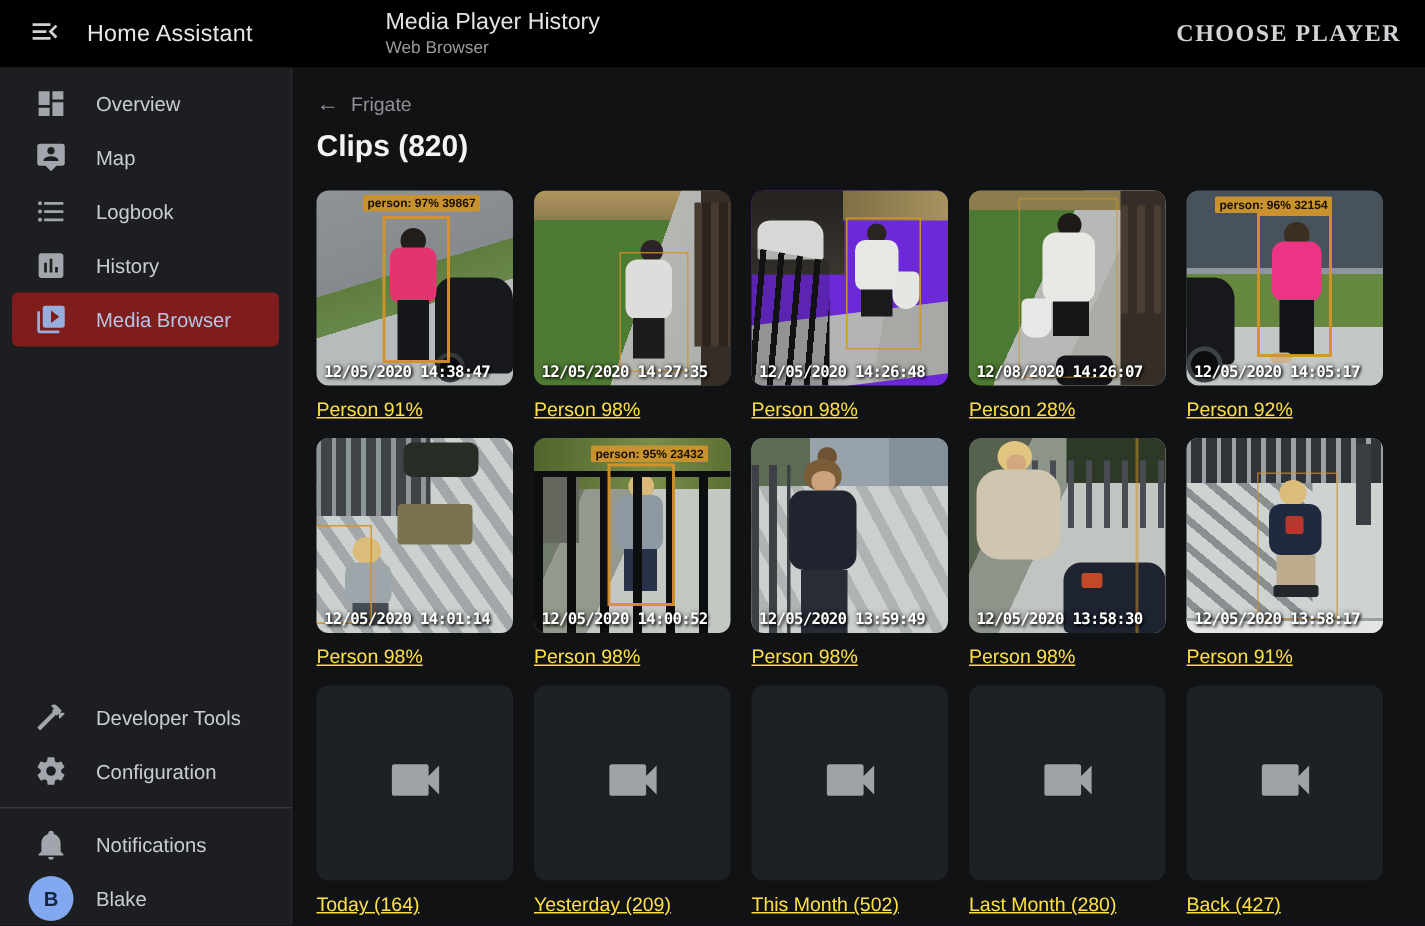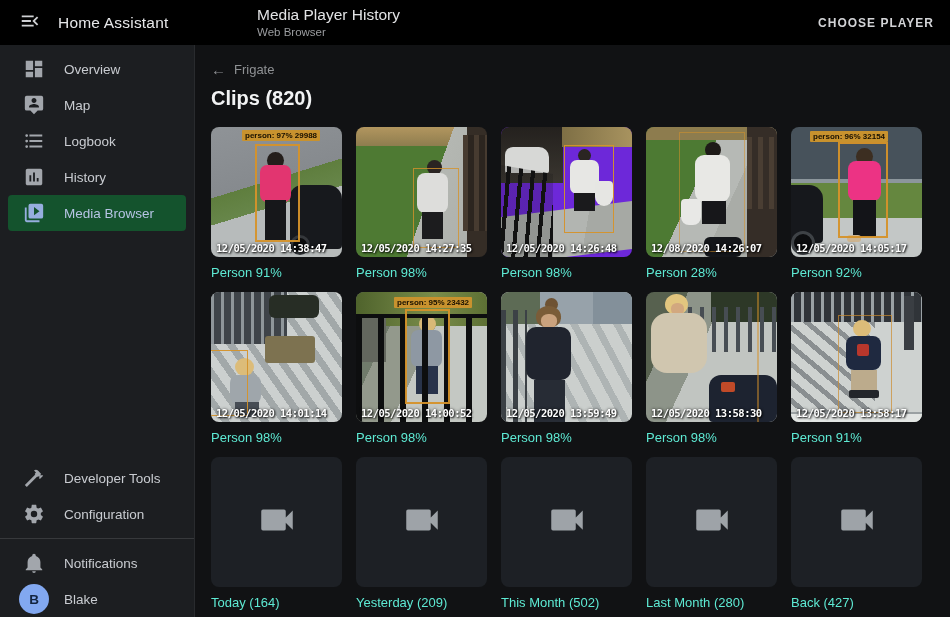--- a/index.html
+++ b/index.html
@@ -8,50 +8,50 @@
 
   
   .topbar { display:flex; height:45px; background:#000000; align-items:stretch; }
   .topbar-left { width:195px; flex:0 0 195px; display:flex; align-items:center; padding-left:14px; }
   .menu-btn { background:none; border:none; color:#cfd1d4; width:32px; height:32px; display:flex; align-items:center; justify-content:center; cursor:pointer; }
   .app-title { margin-left:12px; font-size:15.5px; color:#e6e7e9; letter-spacing:.2px; white-space:nowrap; }
   .topbar-main { flex:1; display:flex; align-items:center; padding-left:62px; padding-right:16px; }
   .title-group { display:flex; flex-direction:column; line-height:1.15; }
   .page-title { font-size:15.5px; color:#e2e3e5; }
   .page-subtitle { font-size:11.5px; color:#9a9c9f; margin-top:2px; }
-  .choose-player { margin-left:auto; background:none; border:none; color:#d2d3d6; font-size:12px;
-    font-weight:700; letter-spacing:1px; cursor:pointer; font-family:Liberation Sans, sans-serif; }
+  .choose-player { margin-left:auto; background:none; border:none; color:#d2d3d6; font-size:16px;
+    font-weight:700; letter-spacing:1px; cursor:pointer; font-family:Liberation Serif, serif; }
 
   
   .body-wrap { display:flex; height:572px; }
   .sidebar { width:195px; flex:0 0 195px; background:#1c1e21; border-right:1px solid rgba(255,255,255,.06);
     display:flex; flex-direction:column; padding-top:6px; }
   .side-item { display:flex; align-items:center; height:36px; margin:0 8px; border-radius:4px;
     color:#c9ccd1; cursor:pointer; flex:0 0 36px; }
   .side-item .ico { width:24px; height:24px; margin:0 18px 0 14px; color:#a2a6ac; display:flex; align-items:center; justify-content:center; }
   .side-item .lbl { font-size:13.5px; font-weight:500; }
-  .side-item.selected { background:#14532d; color:#b6c4e4; }
+  .side-item.selected { background:#7f1d1d; color:#b6c4e4; }
   .side-item.selected .ico { color:#96aede; }
   .side-spacer { flex:1 1 auto; }
   .side-divider { height:1px; background:rgba(255,255,255,.12); margin:6px 0; flex:0 0 1px; }
   .avatar { width:30px; height:30px; border-radius:50%; background:#82a8f0; color:#13243f;
     font-size:13.5px; font-weight:700; display:flex; align-items:center; justify-content:center;
     margin:0 15px 0 11px; }
 
   
   .content { flex:1; background:#111214; padding:16px 16px 0 16px; overflow:hidden; }
   .breadcrumb { display:flex; align-items:center; gap:8px; color:#8f9194; font-size:13px; cursor:pointer; height:17px; }
   .breadcrumb .arrow { font-size:15px; line-height:1; }
   .clips-title { margin-top:6px; font-size:20px; font-weight:600; color:#f2f3f4; line-height:28px; }
   .grid { margin-top:15px; display:grid; grid-template-columns:repeat(5,131px); column-gap:14px; row-gap:12px; }
 
   .card { cursor:pointer; }
   .thumb { position:relative; width:131px; height:130px; border-radius:8px; overflow:hidden; background:#222; }
   .thumb b { position:absolute; display:block; }
-  .caption { margin-top:8px; font-size:13px; color:#5eead4; }
+  .caption { margin-top:8px; font-size:13px; color:#fde047;text-decoration:underline; }
 
   .ts { position:absolute; left:5px; bottom:3px; font-family:"DejaVu Sans Mono","Liberation Mono",monospace;
     font-size:10.5px; font-weight:700; color:#fff; letter-spacing:-0.5px; white-space:nowrap;
     text-shadow:1px 1px 2px rgba(0,0,0,.9), 0 0 3px rgba(0,0,0,.7); }
   .chip { position:absolute; background:#c8922e; color:#181000; font-size:8px; font-weight:700;
     padding:1px 3px; white-space:nowrap; border-radius:1px; }
   .bx { position:absolute; border:2px solid rgba(213,146,42,.95); }
 
   
   .s1 { background:linear-gradient(163deg,#8f9397 0%,#868a8e 42%,#5f7e3e 42%,#67864a 58%,#b7bbbb 58%); }
@@ -273,21 +273,21 @@
     <div class="grid">
 
       <div class="card">
         <div class="thumb s1">
           <b class="p1"></b>
             <b class="p2"></b>
             <b class="p3"></b>
             <b class="p4"></b>
             <b class="p5"></b>
           <b class="bx"></b>
-          <span class="chip">person: 97% 29988</span>
+          <span class="chip">person: 97% 39867</span>
           <span class="ts">12/05/2020 14:38:47</span>
         </div>
         <div class="caption">Person 91%</div>
       </div>
 
       <div class="card">
         <div class="thumb s2">
           <b class="p1"></b>
             <b class="p2"></b>
             <b class="p3"></b>

